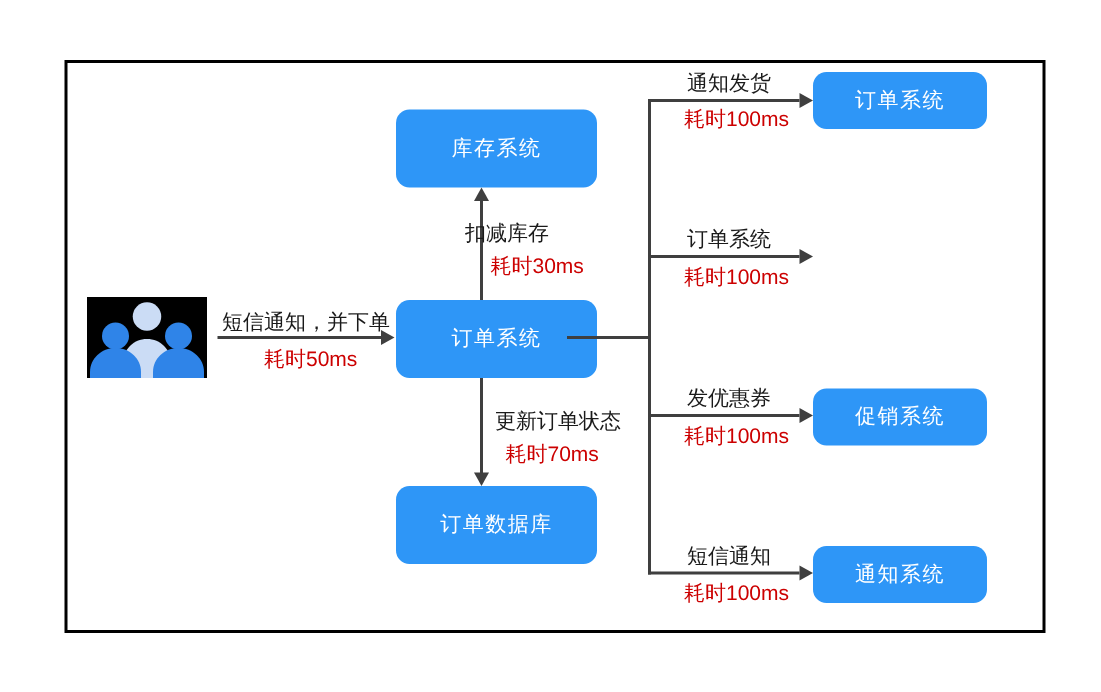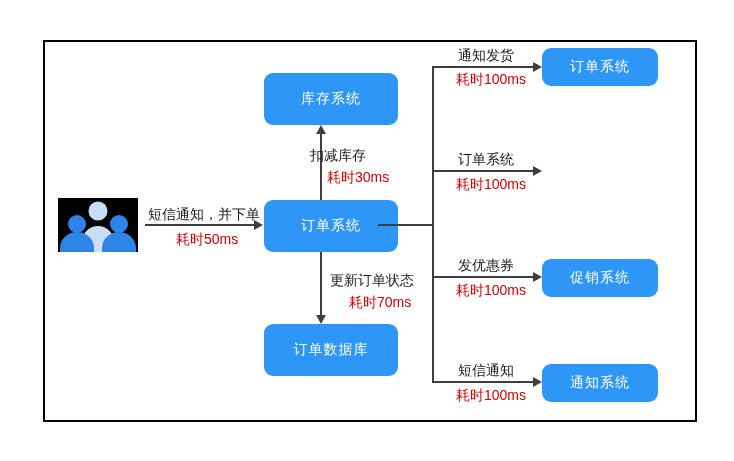--- a/index.html
+++ b/index.html
@@ -78,21 +78,21 @@
     <div class="vline" style="left:320px; top:134px; height:66px;"></div>
     <div class="ar up" style="left:316px; top:125px;"></div>
     <span class="action" style="left:310px; top:147px;">扣减库存</span>
     <span class="latency" style="left:327px; top:169px;">耗时30ms</span>
   </div>
 
   <div>
     <div class="vline" style="left:320px; top:252px; height:64px;"></div>
     <div class="ar down" style="left:316px; top:315px;"></div>
     <span class="action" style="left:330px; top:272px;">更新订单状态</span>
-    <span class="latency" style="left:337px; top:294px;margin-left:12px;">耗时70ms</span>
+    <span class="latency" style="left:337px; top:294px;">耗时70ms</span>
   </div>
 
   <div>
     <div class="hline" style="left:378px; top:224px; width:56px;"></div>
     <div class="vline" style="left:432px; top:66px; height:317px;"></div>
   </div>
 
   <div>
     <div class="hline" style="left:432px; top:66px; width:101px;"></div>
     <div class="ar right" style="left:533px; top:62px;"></div>

